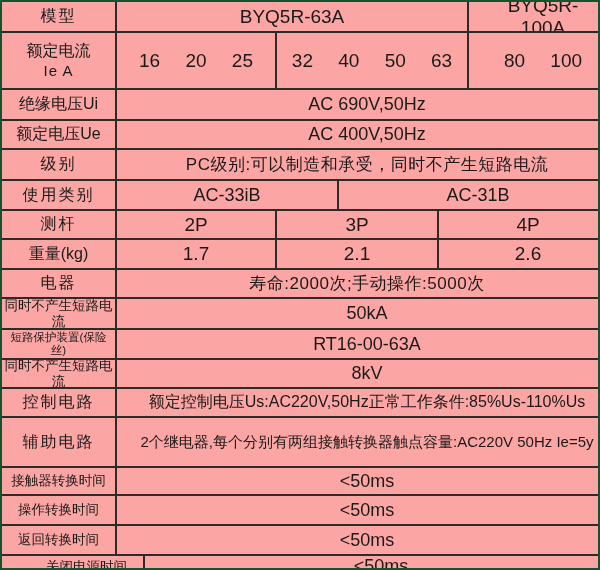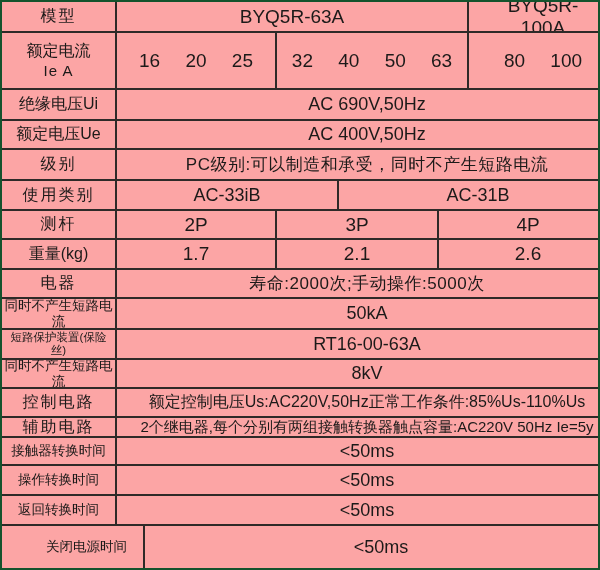--- a/index.html
+++ b/index.html
@@ -25,21 +25,21 @@
   .row:nth-child(4)  { height: 29px; }
   .row:nth-child(5)  { height: 31px; }
   .row:nth-child(6)  { height: 30px; }
   .row:nth-child(7)  { height: 29px; }
   .row:nth-child(8)  { height: 30px; }
   .row:nth-child(9)  { height: 29px; }
   .row:nth-child(10) { height: 31px; }
   .row:nth-child(11) { height: 30px; }
   .row:nth-child(12) { height: 29px; }
   .row:nth-child(13) { height: 29px; }
-  .row:nth-child(14) { height: 20px; }
+  .row:nth-child(14) { height: 50px; }
   .row:nth-child(15) { height: 28px; }
   .row:nth-child(16) { height: 30px; }
   .row:nth-child(17) { height: 30px; }
 
   .cell {
     display: flex; align-items: center; justify-content: center;
     text-align: center;
     border-right: 2px solid #2e2a28;
     overflow: hidden;
     line-height: 1.15;

